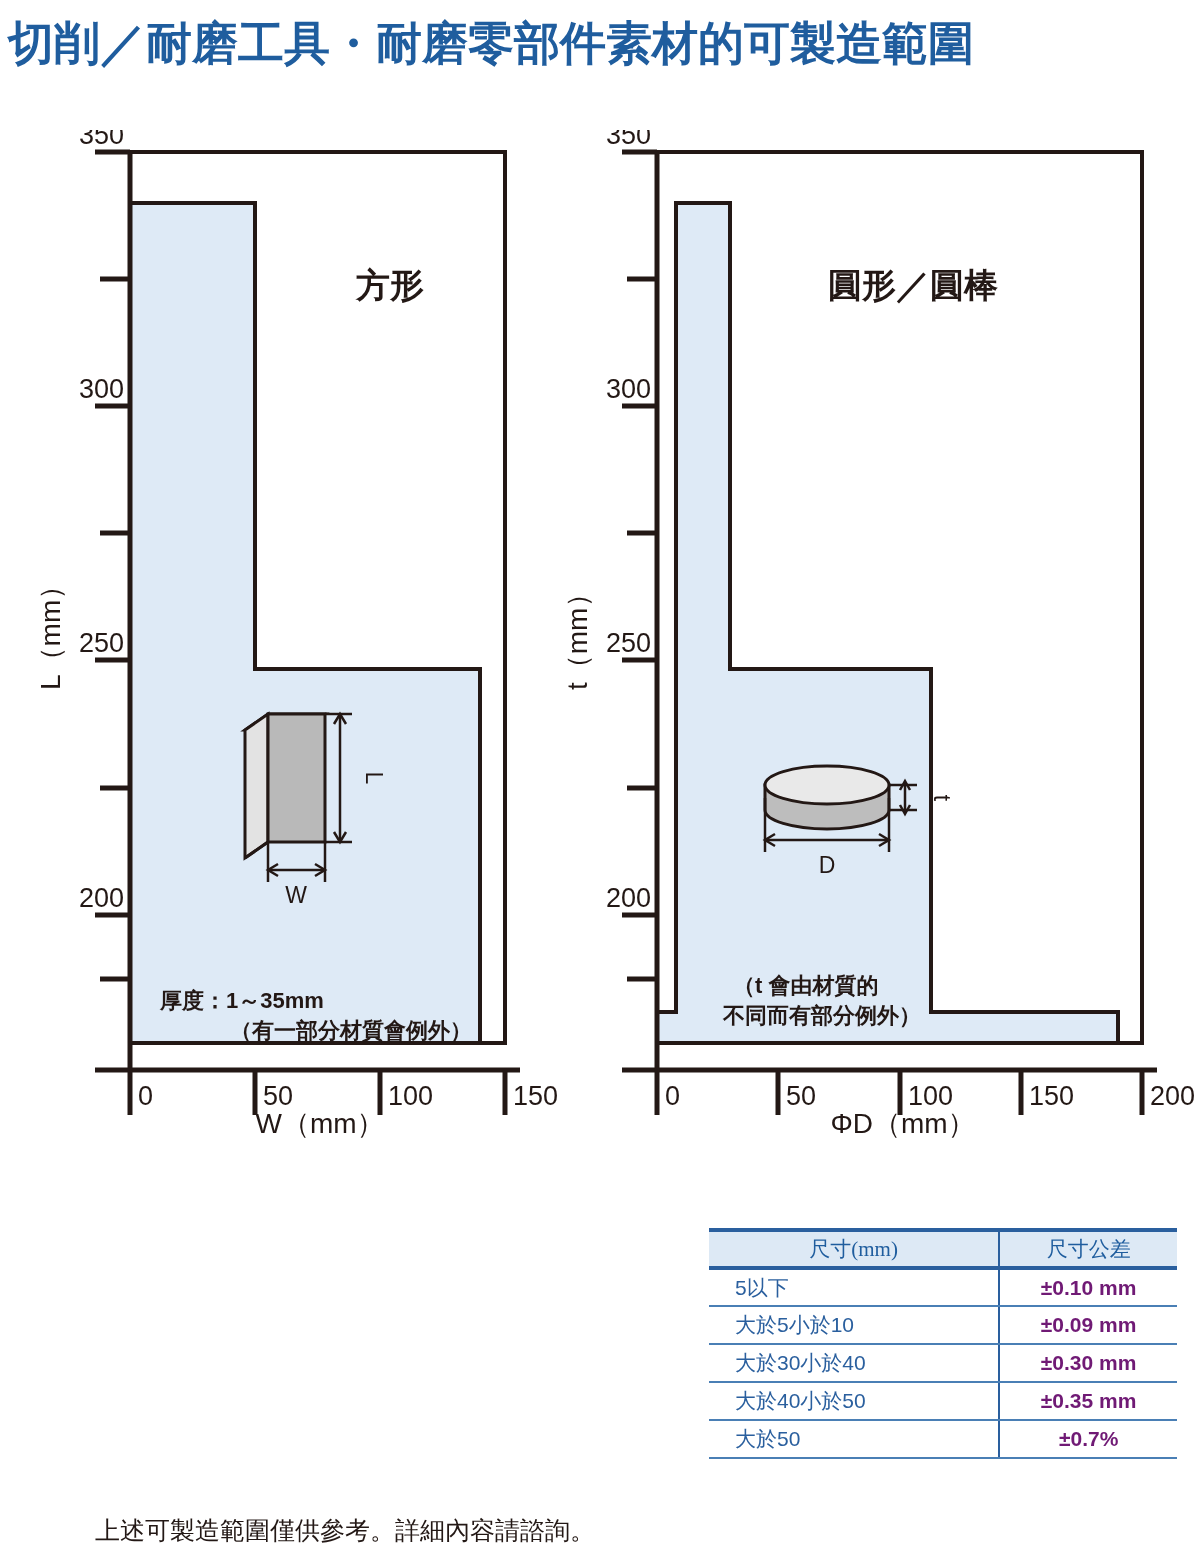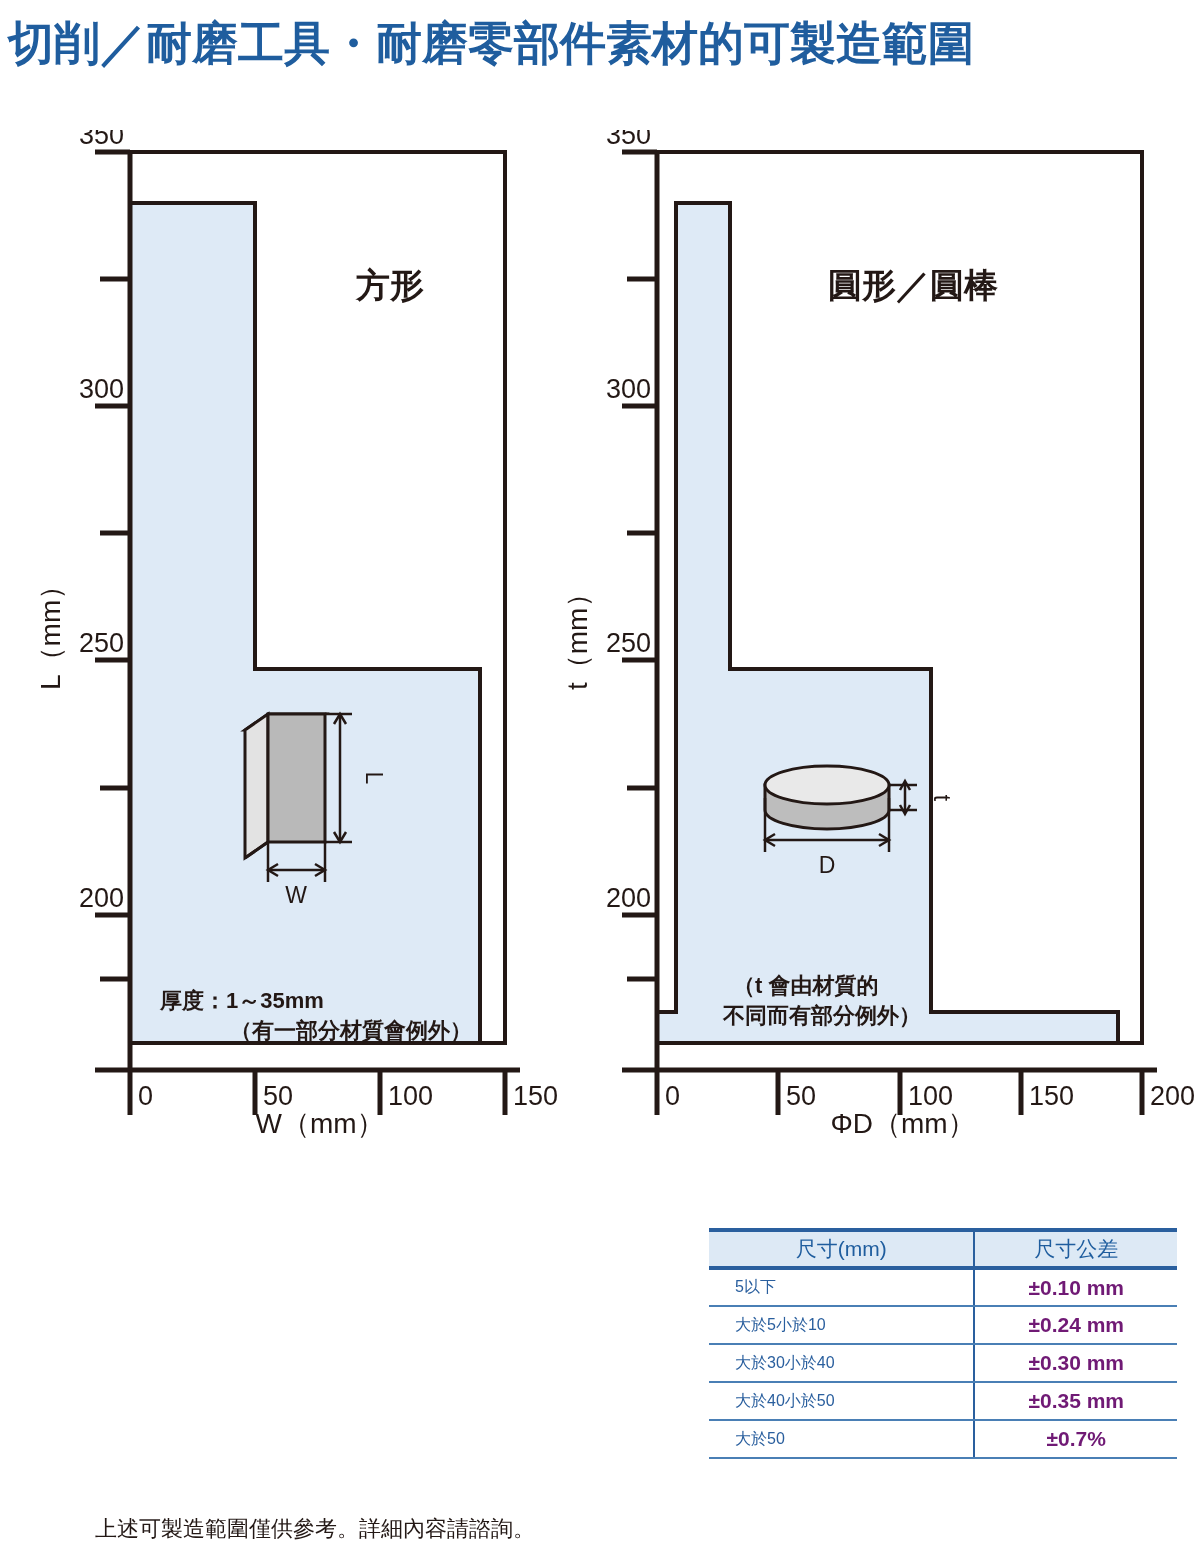--- a/index.html
+++ b/index.html
@@ -50,44 +50,44 @@
   }
   #tolerance-table thead th {
     background: #dde9f5;
     color: #1f5d9e;
     font-weight: 400;
     font-size: 21px;
     text-align: center;
     border-top: 4px solid #2a5f9e;
     border-bottom: 4px solid #2a5f9e;
   }
-  #tolerance-table thead th.c1 { border-right: 2px solid #2a5f9e; }
+  #tolerance-table thead th.c1 { border-right: 2px solid #2a5f9e; font-family: Liberation Serif, serif; }
   #tolerance-table tbody td {
     border-bottom: 2px solid #4a7fb5;
   }
   #tolerance-table tbody td.c1 {
     color: #2a5f9e;
     padding-left: 26px;
-    font-size: 16px;
+    font-size: 21px;
     border-right: 2px solid #2a5f9e;
     text-align: left;
   }
   #tolerance-table tbody td.c2 {
     color: #701a75;
     font-weight: 700;
     font-size: 21px;
     text-align: center;
   }
 
   
   #footer-note {
     position: absolute;
     left: 95px;
     top: 1502px;
-    font-size: 22px;
+    font-size: 25px;
     color: #231815;
     white-space: nowrap;
   }
 </style>
 </head>
 <body>
 
 <div id="page">
 
   <div id="title">切削／耐磨工具・耐磨零部件素材的可製造範圍</div>
@@ -268,21 +268,21 @@
         <th class="c2">尺寸公差</th>
       </tr>
     </thead>
     <tbody>
       <tr>
         <td class="c1">5以下</td>
         <td class="c2">±0.10 mm</td>
       </tr>
       <tr>
         <td class="c1">大於5小於10</td>
-        <td class="c2">±0.24 mm</td>
+        <td class="c2">±0.09 mm</td>
       </tr>
       <tr>
         <td class="c1">大於30小於40</td>
         <td class="c2">±0.30 mm</td>
       </tr>
       <tr>
         <td class="c1">大於40小於50</td>
         <td class="c2">±0.35 mm</td>
       </tr>
       <tr>

